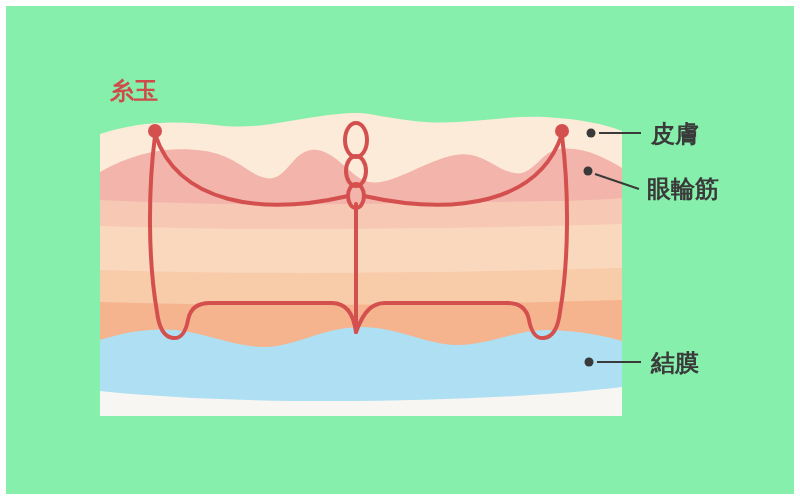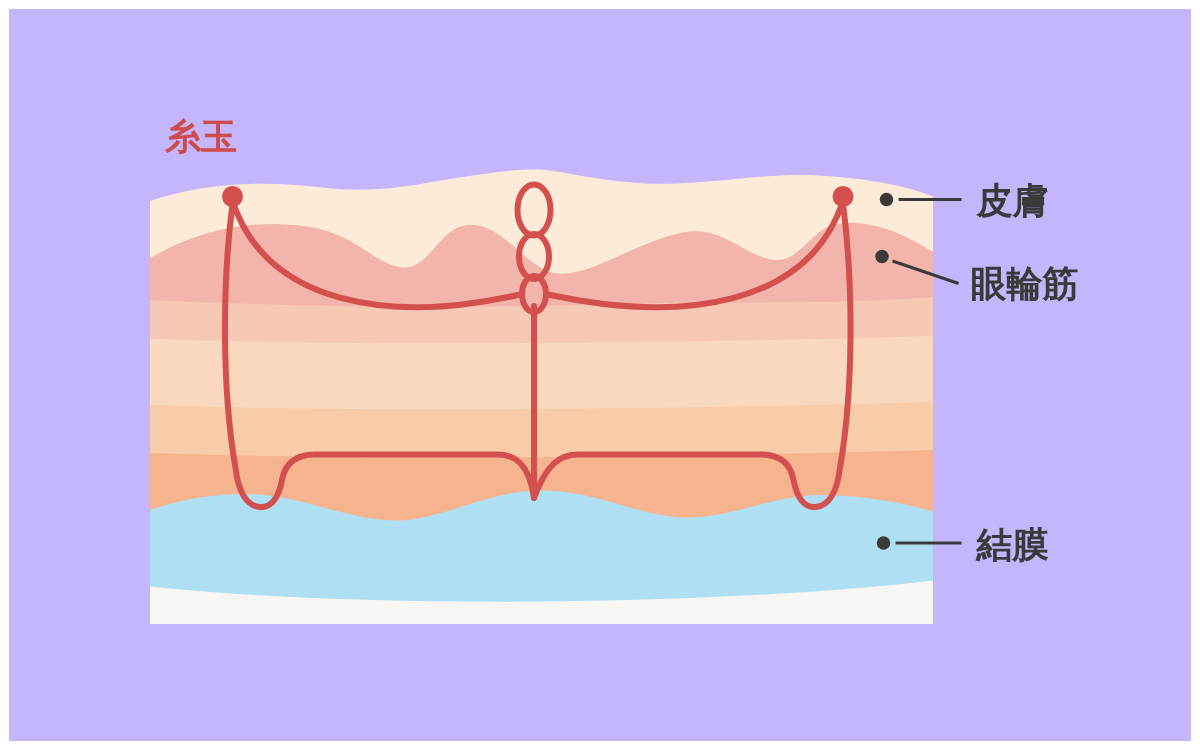--- a/index.html
+++ b/index.html
@@ -7,21 +7,21 @@
     padding: 0;
     width: 800px;
     height: 500px;
     overflow: hidden;
     background: #ffffff;
     font-family: "Liberation Sans", "DejaVu Sans", sans-serif;
   }
   .stage {
     position: absolute;
     inset: 0;
-    background: #c4b5fd;
+    background: #86efac;
     border: 6px solid #ffffff;
     box-sizing: border-box;
   }
   svg { display: block; }
   text.label {
     font-family: "Liberation Sans", "DejaVu Sans", sans-serif;
     font-weight: 700;
     font-size: 24px;
   }
 </style>

